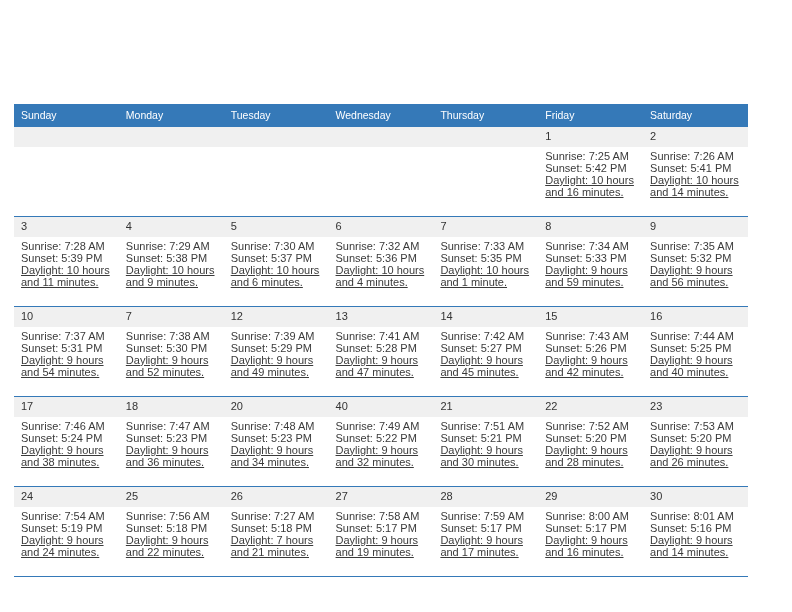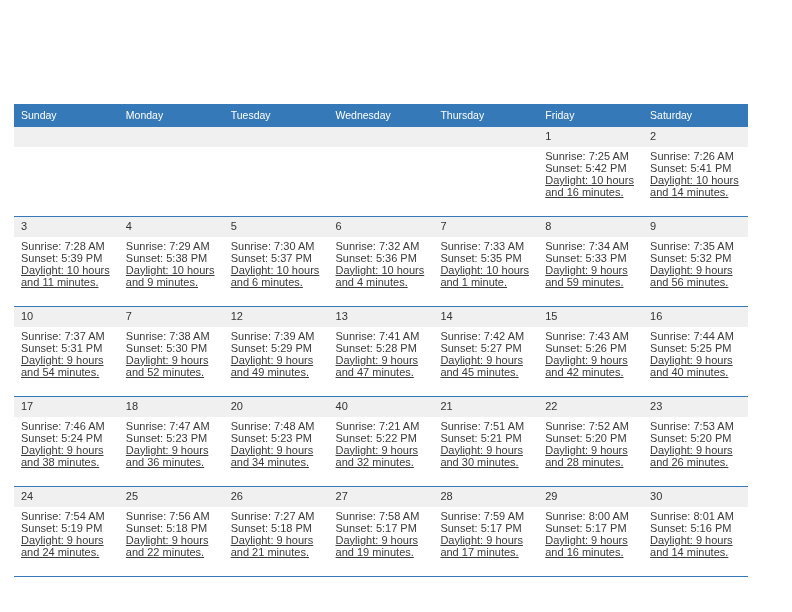--- a/index.html
+++ b/index.html
@@ -384,21 +384,21 @@
                 <div>Sunrise: 7:48 AM</div>
                 <div>Sunset: 5:23 PM</div>
                 <div class="wrap">Daylight: 9 hours and 34 minutes.</div>
               </div>
             </div>
           </td>
           <td>
             <div class="cell">
               <div class="cell-date">40</div>
               <div class="cell-body">
-                <div>Sunrise: 7:21 AM</div>
+                <div>Sunrise: 7:49 AM</div>
                 <div>Sunset: 5:22 PM</div>
                 <div class="wrap">Daylight: 9 hours and 32 minutes.</div>
               </div>
             </div>
           </td>
           <td>
             <div class="cell">
               <div class="cell-date">21</div>
               <div class="cell-body">
                 <div>Sunrise: 7:51 AM</div>
@@ -448,21 +448,21 @@
                 <div class="wrap">Daylight: 9 hours and 22 minutes.</div>
               </div>
             </div>
           </td>
           <td>
             <div class="cell">
               <div class="cell-date">26</div>
               <div class="cell-body">
                 <div>Sunrise: 7:27 AM</div>
                 <div>Sunset: 5:18 PM</div>
-                <div class="wrap">Daylight: 9 hours and 21 minutes.</div>
+                <div class="wrap">Daylight: 7 hours and 21 minutes.</div>
               </div>
             </div>
           </td>
           <td>
             <div class="cell">
               <div class="cell-date">27</div>
               <div class="cell-body">
                 <div>Sunrise: 7:58 AM</div>
                 <div>Sunset: 5:17 PM</div>
                 <div class="wrap">Daylight: 9 hours and 19 minutes.</div>

